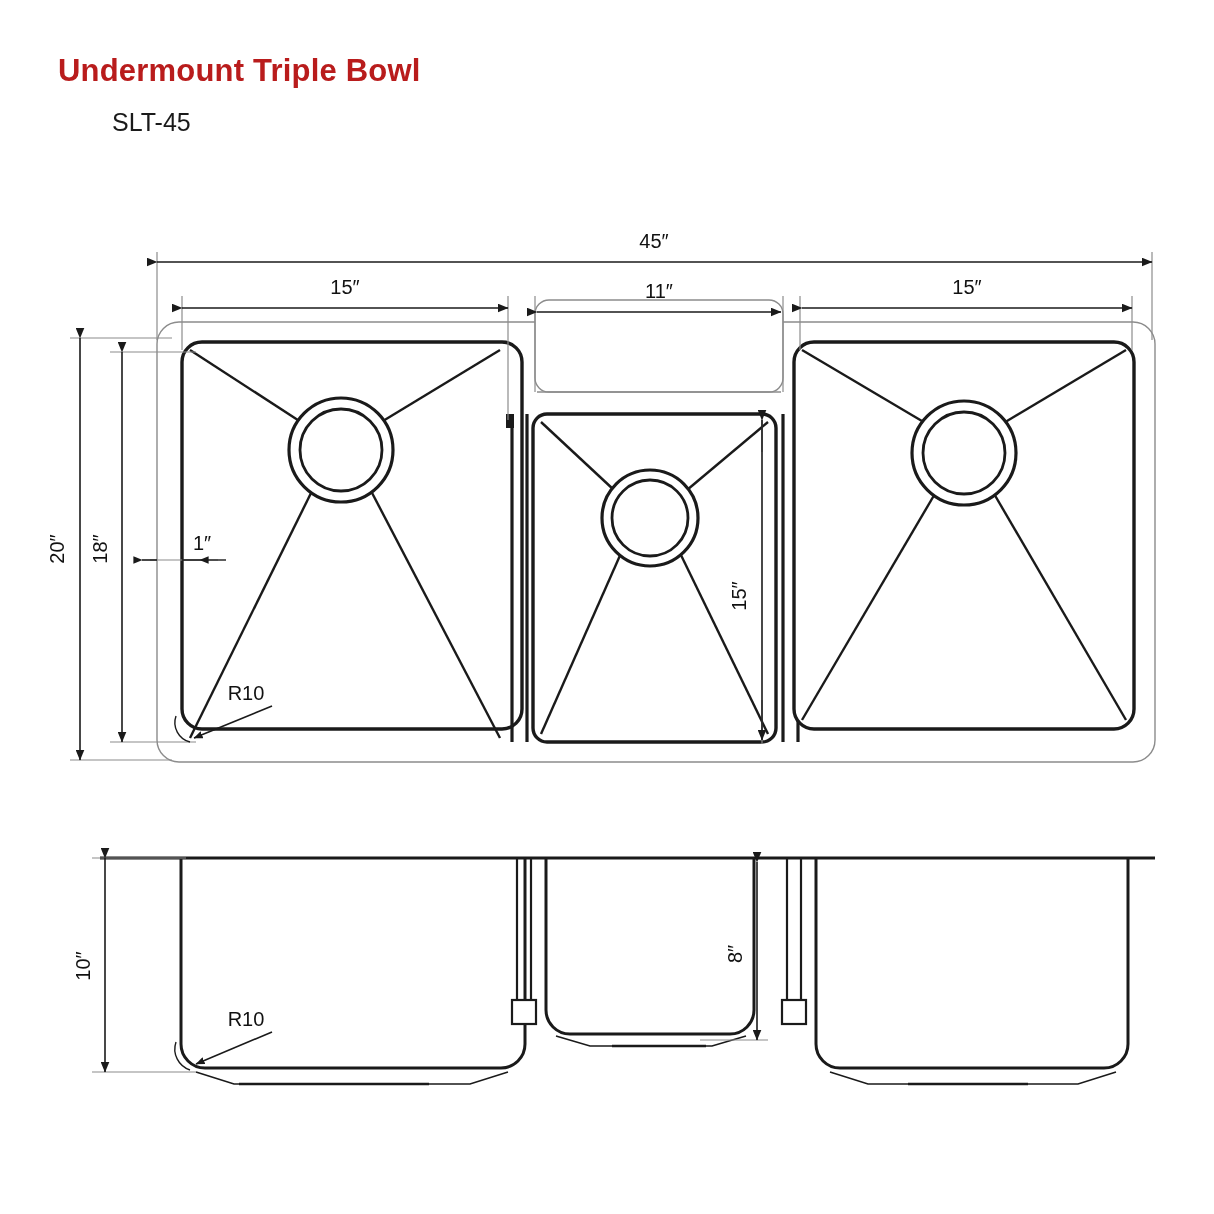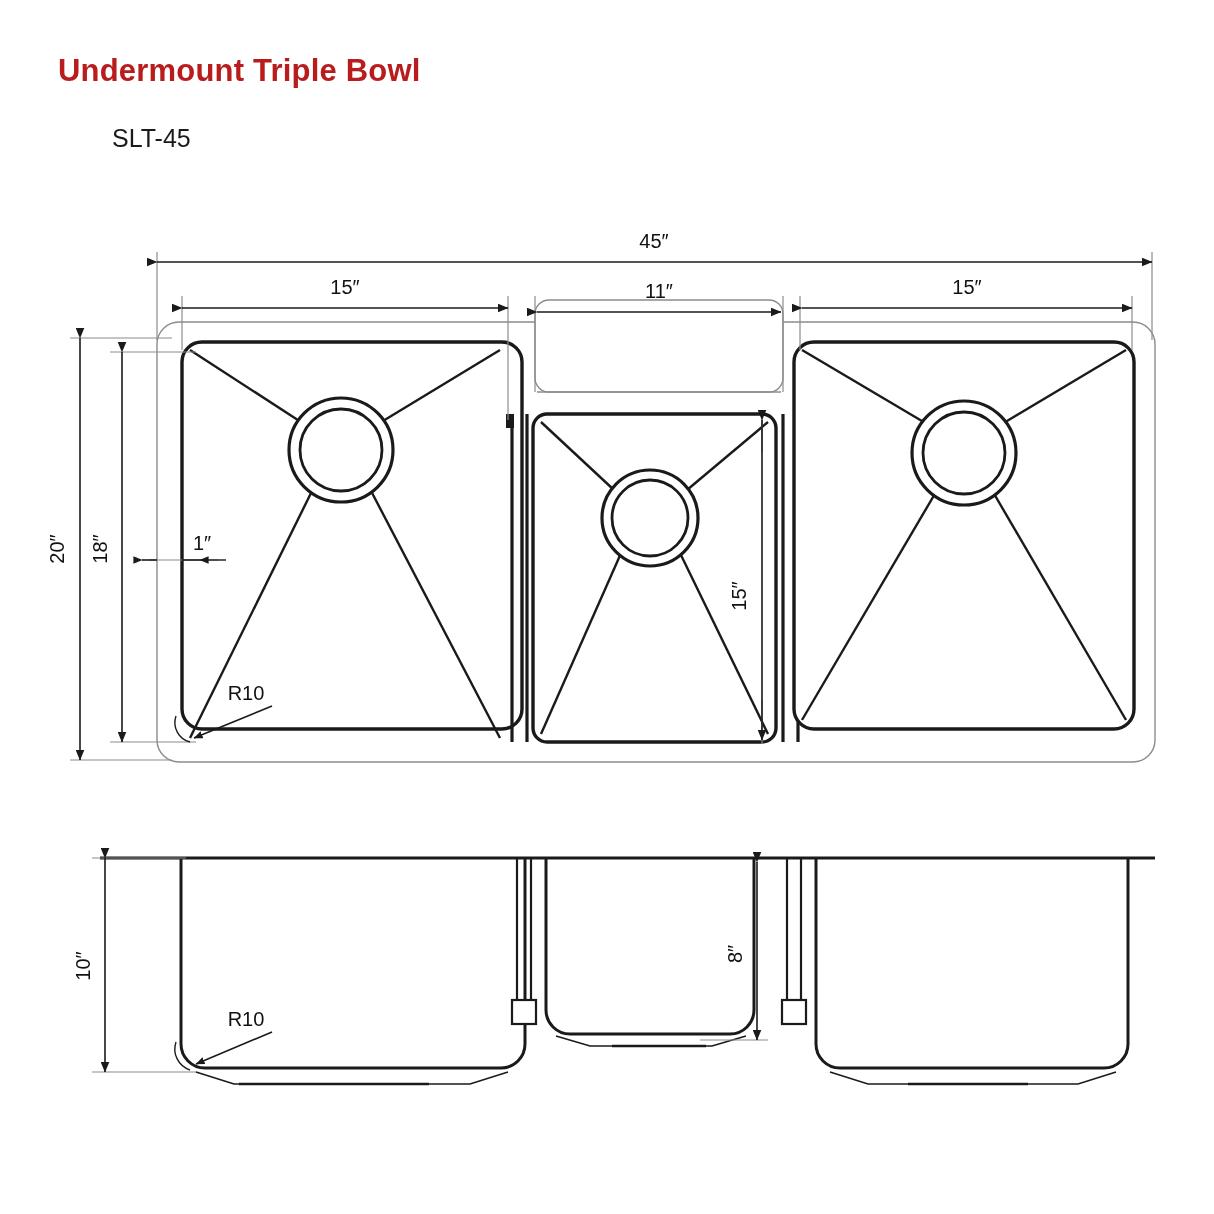--- a/index.html
+++ b/index.html
@@ -1,19 +1,19 @@
 <!DOCTYPE html>
 <html><head>
 <meta charset="utf-8">
 <style>
   html,body{margin:0;padding:0;background:#ffffff;}
   body{width:1214px;height:1214px;font-family:"Liberation Sans",sans-serif;color:#111;}
   #sheet{position:relative;width:1214px;height:1214px;overflow:hidden;background:#fff;}
   #title{position:absolute;left:58px;top:46px;font-size:31px;font-weight:bold;letter-spacing:.2px;color:#b91c1c;margin-top:7px;}
-  #model{position:absolute;left:112px;top:124px;font-size:25px;font-weight:400;color:#1a1a1a;}
+  #model{position:absolute;left:112px;top:108px;font-size:25px;font-weight:400;color:#1a1a1a;}
   svg{position:absolute;left:0;top:0;}
   .dimtxt{font-family:"Liberation Sans",sans-serif;font-size:20px;fill:#111;}
 </style>
 </head>
 <body>
 
 <div id="sheet">
 
   <div id="title">Undermount Triple Bowl</div>
   <div id="model">SLT-45</div>

